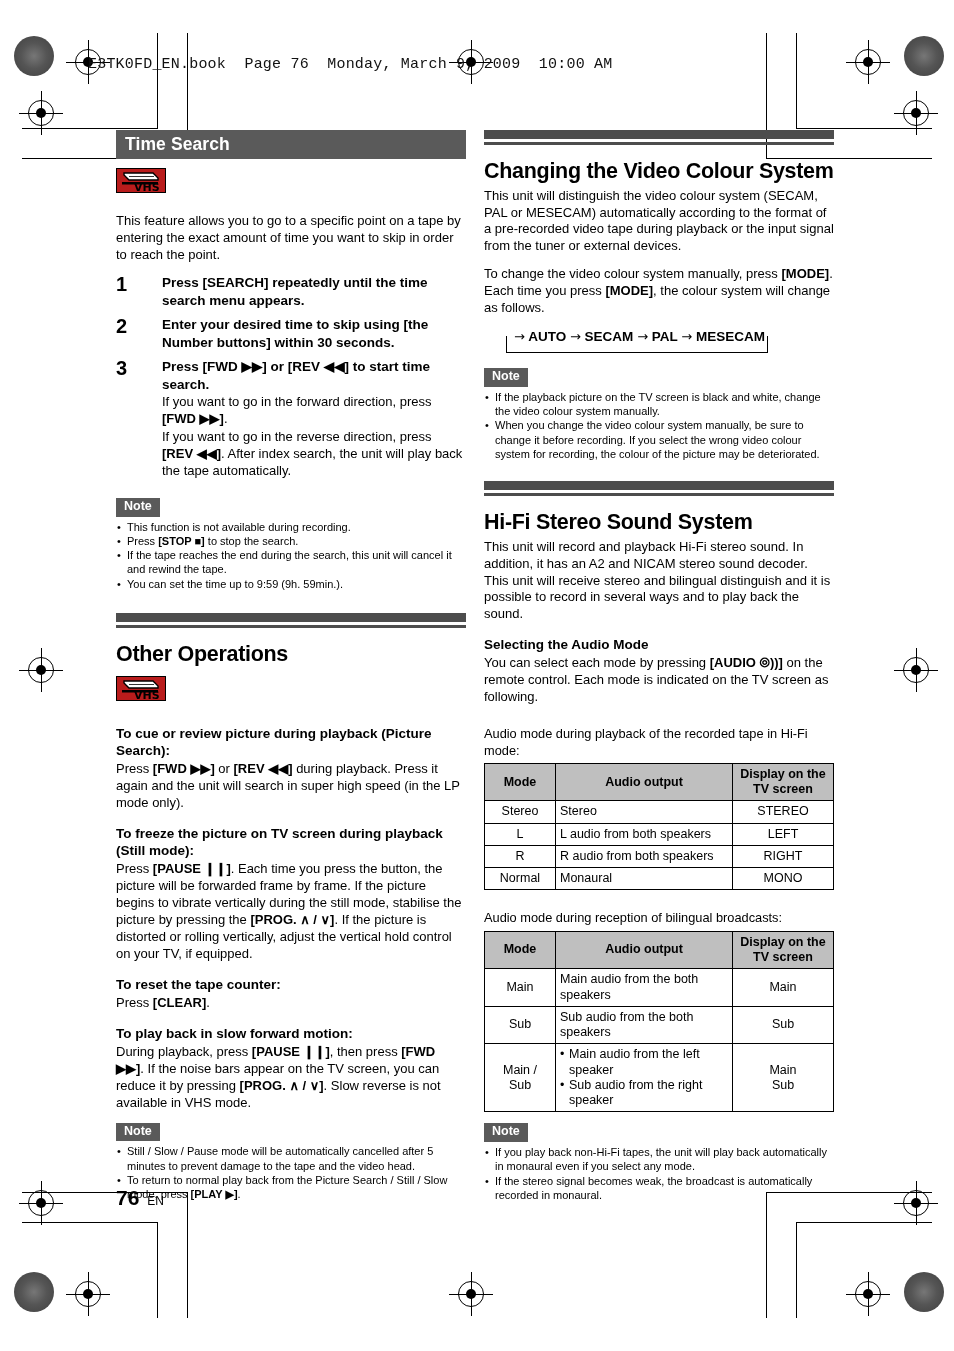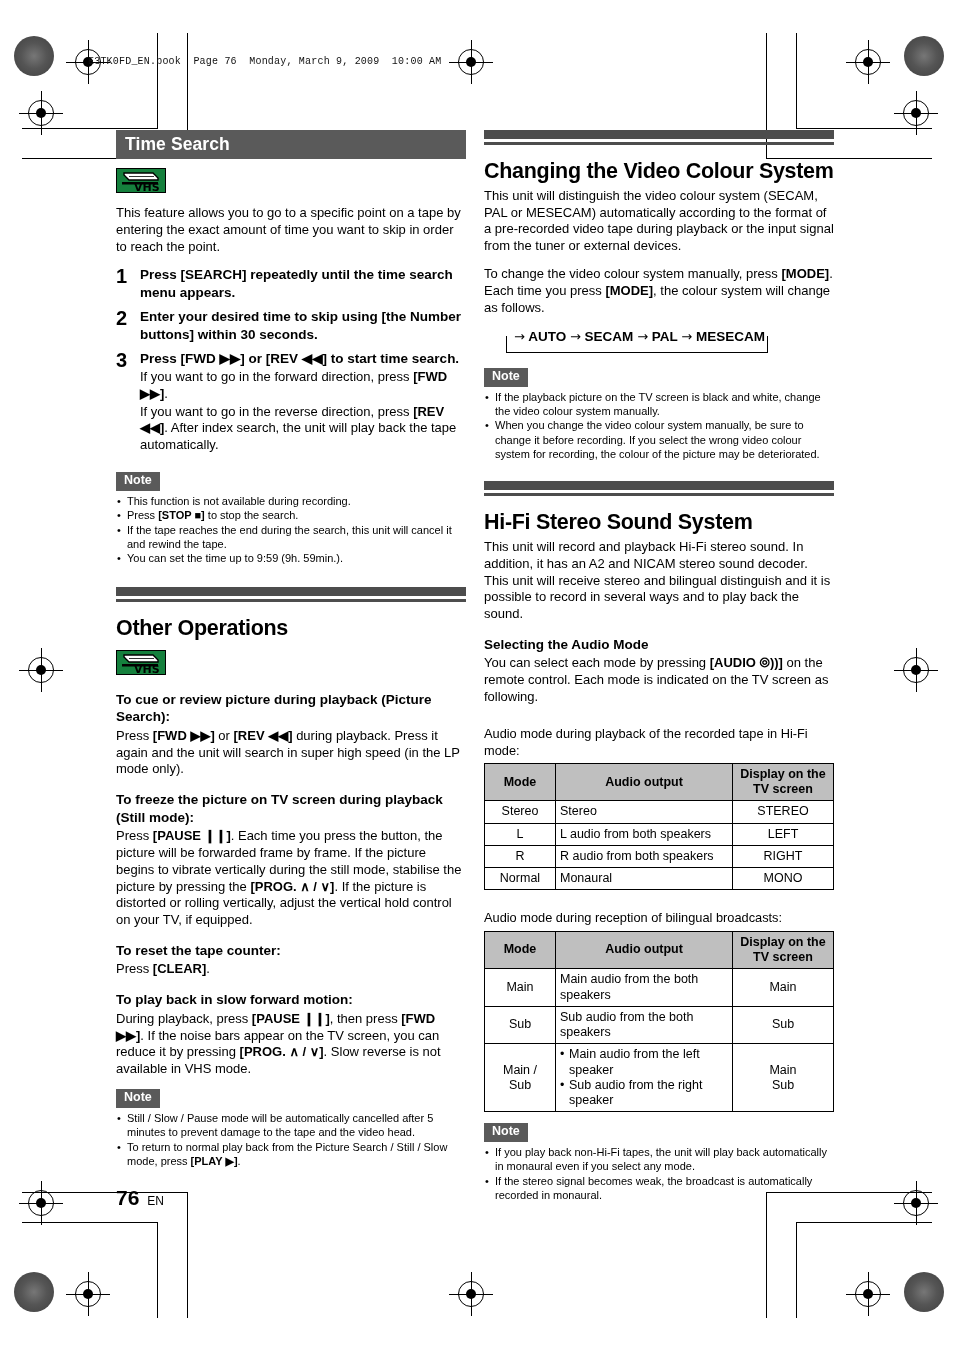--- a/index.html
+++ b/index.html
@@ -15,46 +15,46 @@
   .reg::after{top:50%;left:-9px;height:1px;width:44px;margin-top:-0.5px;}
   .reg i{position:absolute;left:0;top:0;width:24px;height:24px;border:1px solid #000;border-radius:50%;}
   .reg b{position:absolute;left:8px;top:8px;width:10px;height:10px;background:#000;border-radius:50%;}
   .dot{position:absolute;width:40px;height:40px;border-radius:50%;
        background:radial-gradient(circle at 50% 50%,#777 0%,#555 45%,#3f3f3f 100%);}
   .cropline{position:absolute;background:#000;}
 
   
   .page{position:absolute;left:0;top:0;width:954px;height:1351px;}
   .filehdr{position:absolute;left:88px;top:56px;font-family:"Liberation Mono",monospace;
-           font-size:10px;letter-spacing:.2px;color:#111;white-space:pre;}
+           font-size:15px;letter-spacing:.2px;color:#111;white-space:pre;}
 
   .col{position:absolute;top:130px;width:350px;}
   .col-left{left:116px;}
   .col-right{left:484px;}
 
   
   .barhead{background:#5a5a5a;color:#fff;font-size:17.5px;font-weight:bold;
            padding:5px 9px 6px;line-height:1.05;letter-spacing:.1px;}
   .rule-thick{height:9px;background:#4d4d4d;}
   .rule-thin{height:3px;background:#4d4d4d;margin-top:3px;}
   h1.sect{font-size:21.5px;font-weight:bold;margin:15px 0 0;line-height:1.1;letter-spacing:-.3px;}
   h3.sub{font-size:13.5px;font-weight:bold;margin:13px 0 2px;line-height:1.28;}
   p{font-size:13px;line-height:1.30;margin:0 0 0;}
   p.gap{margin-top:11px;}
   b{font-weight:bold;}
 
-  .vhs{display:inline-block;border:1.5px solid #000;padding:1px 3px 0;margin:9px 0 8px;
-       position:relative;background:#15803d;}
+  .vhs{display:inline-block;border:1.5px solid #000;padding:1px 3px 0;margin:9px 0 16px;
+       position:relative;background:#b91c1c;}
   .vhs svg{display:block;}
 
   
   .steps{margin-top:10px;}
   .step{display:flex;margin-bottom:7px;}
   .step .num{font-size:20px;font-weight:bold;width:24px;flex:0 0 24px;line-height:1.05;}
-  .step .body{flex:1;}
+  .step .body{flex:1;margin-left:22px;}
   .step .title{font-size:13.5px;font-weight:bold;line-height:1.30;}
   .step .det{font-size:13px;line-height:1.30;margin-top:1px;font-weight:normal;}
 
   
   .notebadge{display:inline-block;background:#5a5a5a;color:#fff;font-size:12.5px;font-weight:bold;
              padding:2px 8px 3px;line-height:1.1;margin:11px 0 3px;}
   ul.note{list-style:none;margin:0;padding:0;}
   ul.note li{font-size:11px;line-height:1.30;padding-left:11px;position:relative;margin-bottom:0px;}
   ul.note li::before{content:"\2022";position:absolute;left:1px;top:0;}
 

